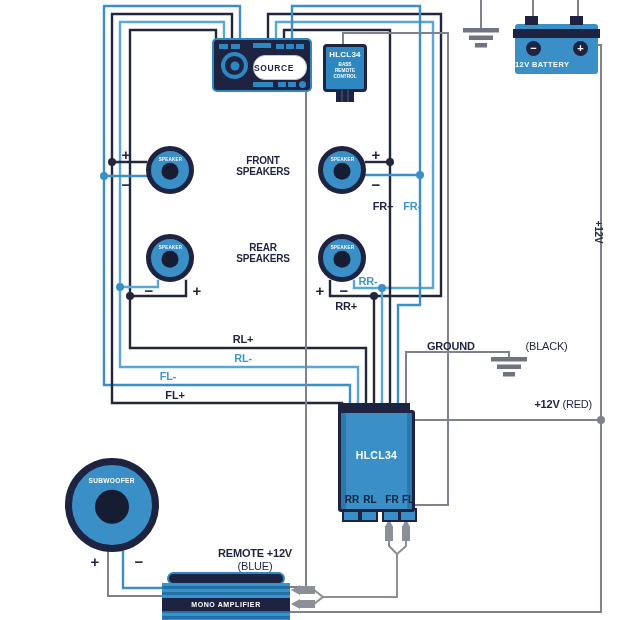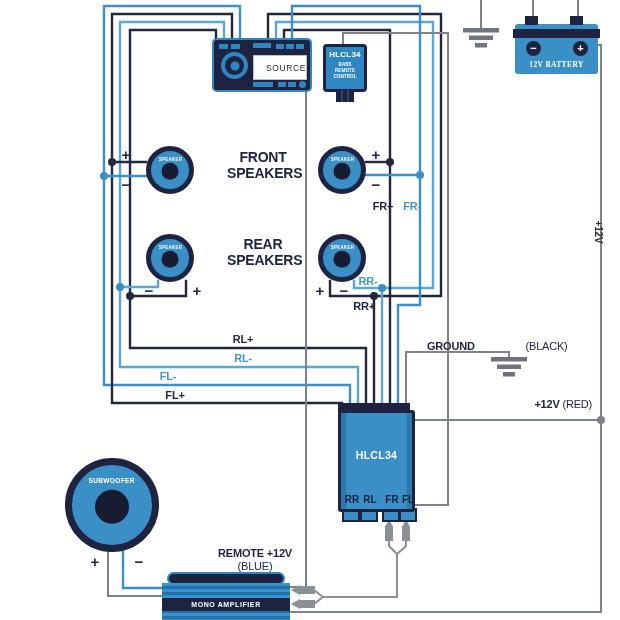--- a/index.html
+++ b/index.html
@@ -5,59 +5,59 @@
   html,body{margin:0;padding:0;background:#fff;}
   #stage{position:relative;width:620px;height:620px;background:#ffffff;overflow:hidden;
          font-family:"Liberation Sans",sans-serif;-webkit-font-smoothing:antialiased;}
   #wires{position:absolute;left:0;top:0;z-index:0;}
   .comp{position:absolute;z-index:2;box-sizing:border-box;}
   .lbl{position:absolute;z-index:3;font-weight:bold;font-size:11px;letter-spacing:-0.2px;
        color:#1d2340;white-space:nowrap;transform:translate(-50%,-50%);}
   .lbl.blue{color:#3f97cc;}
   .sign{position:absolute;z-index:3;font-weight:bold;font-size:15px;color:#1d2340;
         transform:translate(-50%,-50%);line-height:1;}
-  .wrap2{white-space:normal;text-align:center;line-height:1.12;font-size:14px;}
+  .wrap2{white-space:normal;text-align:center;line-height:1.12;font-size:10px;}
   
   .speaker{width:48px;height:48px;border:5px solid #1d2340;border-radius:50%;background:#3a8fc7;}
   .speaker .dot{position:absolute;left:50%;top:50%;width:17px;height:17px;background:#161d33;
                 border-radius:50%;transform:translate(-50%,-42%);}
   .tinywrap{position:absolute;left:0;right:0;top:4px;height:8px;display:flex;
             align-items:center;justify-content:center;}
   .tiny{font-weight:bold;color:#fff;font-size:9px;transform:scale(.5);white-space:nowrap;letter-spacing:.5px;}
   
   .sub{width:94px;height:94px;border:7px solid #1d2340;border-radius:50%;background:#3a8fc7;}
   .sub .dot{position:absolute;left:50%;top:50%;width:34px;height:34px;background:#161d33;
             border-radius:50%;transform:translate(-50%,-45%);}
   .sub .tinywrap{top:12px;}
   .sub .tiny{font-size:11px;transform:scale(.6);}
   
   .headunit{left:212px;top:38px;width:100px;height:54px;background:#1d2340;border:2px solid #2f87c2;border-radius:5px;}
   .knob{position:absolute;left:7px;top:12px;width:27px;height:27px;border:4px solid #2f87c2;
         border-radius:50%;background:#1d2340;box-sizing:border-box;}
   .knob i{position:absolute;left:50%;top:50%;width:9px;height:9px;background:#2f87c2;border-radius:50%;transform:translate(-50%,-50%);}
   .screen{position:absolute;left:39px;top:15px;width:52px;height:23px;background:#fff;border:1px solid #b9c6d2;
-          border-radius:0;display:flex;align-items:center;justify-content:flex-end;
-          font-weight:normal;font-size:8.5px;color:#1d2340;letter-spacing:.6px;}
+          border-radius:12px;display:flex;align-items:center;justify-content:flex-start;
+          font-weight:bold;font-size:8.5px;color:#1d2340;letter-spacing:.6px;}
   .btn{position:absolute;background:#2f87c2;}
   
   .remote{left:323px;top:44px;width:44px;height:48px;background:#2f87c2;border:3px solid #1d2340;border-radius:4px;}
   .remote .model{margin-top:3px;text-align:center;font-weight:bold;font-size:8px;color:#fff;letter-spacing:.2px;}
   .remote .subwrap{position:absolute;left:50%;top:15px;width:60px;transform:translateX(-50%) scale(.55);
                    transform-origin:top center;text-align:center;color:#fff;font-weight:bold;
                    font-size:8.5px;line-height:1.25;}
   .remote .plug{position:absolute;left:50%;bottom:-13px;transform:translateX(-50%);width:18px;height:12px;
         background:linear-gradient(90deg,#1d2340 0 5px,#3a4160 5px 7px,#1d2340 7px 11px,#3a4160 11px 13px,#1d2340 13px 18px);}
   
   .battery{left:515px;top:24px;width:83px;height:50px;background:#3a8fc7;border-radius:3px;}
   .battery .post{position:absolute;top:-8px;width:13px;height:9px;background:#1d2340;}
   .battery .band{position:absolute;left:-2px;right:-2px;top:5px;height:9px;background:#1d2340;}
   .battery .term{position:absolute;top:17px;width:15px;height:15px;background:#1d2340;border-radius:50%;
                  color:#fff;font-weight:bold;font-size:11px;display:flex;align-items:center;justify-content:center;line-height:1;}
-  .battery .blab{position:absolute;left:0;right:0;bottom:5px;text-align:center;color:#fff;font-weight:bold;
-                 font-size:7.5px;letter-spacing:.4px;font-family:Liberation Serif, serif;}
+  .battery .blab{position:absolute;left:0;right:0;bottom:5px;text-align:left;color:#fff;font-weight:bold;
+                 font-size:7.5px;letter-spacing:.4px;}
   
   .conv{left:338px;top:410px;width:77px;height:102px;background:#3a8fc7;border:3px solid #1d2340;border-radius:3px;}
   .conv .shade{position:absolute;top:0;bottom:0;width:5px;background:#2d77ab;}
   .conv .model{position:absolute;left:0;right:0;top:36px;text-align:center;color:#fff;font-weight:bold;
                font-size:10.5px;letter-spacing:.3px;}
   .conv .ch{position:absolute;bottom:4px;width:20px;text-align:center;font-weight:bold;font-size:10px;color:#13203b;}
   .convtab{position:absolute;width:14px;height:10px;background:#3a8fc7;border:2.5px solid #1d2340;z-index:1;}
   
   .amp{left:162px;top:572px;width:128px;height:50px;}
   .amp .handle{position:absolute;left:5px;top:0;width:118px;height:13px;background:#1d2340;
@@ -248,21 +248,21 @@
       <span>MONO AMPLIFIER</span>
     </div>
   </div>
 
   <div class="lbl wrap2" style="left:263px;top:166px;width:72px;">FRONT SPEAKERS</div>
   <div class="lbl wrap2" style="left:263px;top:253px;width:72px;">REAR SPEAKERS</div>
 
   <div class="lbl" style="left:383px;top:206px;">FR+</div>
   <div class="lbl blue" style="left:412px;top:206px;">FR-</div>
   <div class="lbl blue" style="left:368px;top:281px;">RR-</div>
-  <div class="lbl" style="left:364px;top:306px;">RR+</div>
+  <div class="lbl" style="left:346px;top:306px;">RR+</div>
   <div class="lbl" style="left:243px;top:339px;">RL+</div>
   <div class="lbl blue" style="left:243px;top:358px;">RL-</div>
   <div class="lbl blue" style="left:168px;top:376px;">FL-</div>
   <div class="lbl" style="left:175px;top:395px;">FL+</div>
 
   <div class="lbl" style="left:427px;top:340px;transform:none;">
     <span>GROUND</span>
     <span style="font-weight:normal;padding-left:48px;">(BLACK)</span>
   </div>
   <div class="lbl" style="left:592px;top:398px;transform:translate(-100%,0);">

